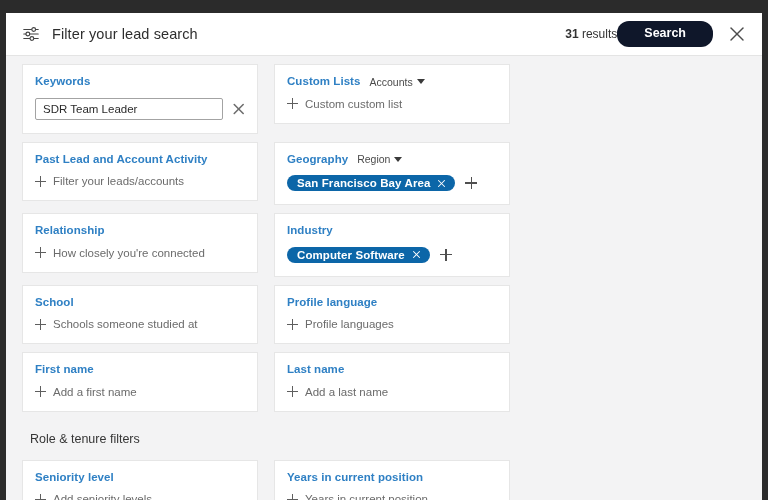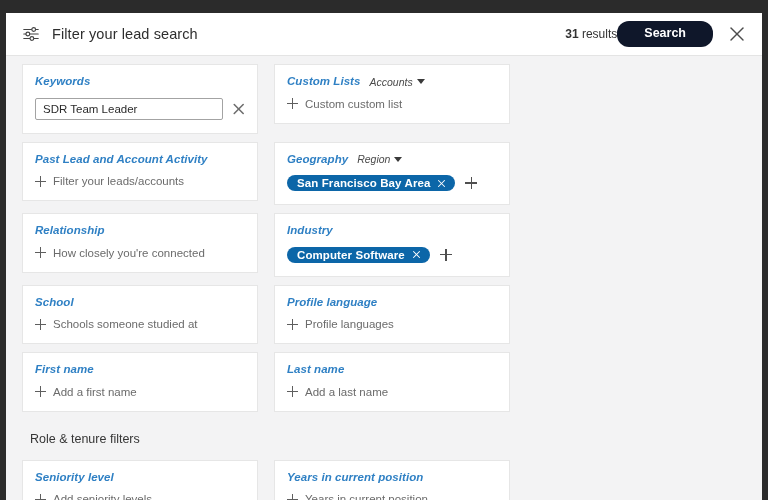--- a/index.html
+++ b/index.html
@@ -104,21 +104,20 @@
     padding: 11px 12px 13px 12px;
     min-height: 57px;
   }
   .card.tall { min-height: 62px; }
 
   .card-head {
     display: flex;
     align-items: center;
     margin-bottom: 10px;
     line-height: 1;
-    font-style: italic;
   }
   .card-title {
     font-size: 11.5px;
     font-weight: 700;
     color: #2f80c4;
     letter-spacing: .05px;
     cursor: pointer;
   }
   .card-scope {
     font-size: 10.5px;

